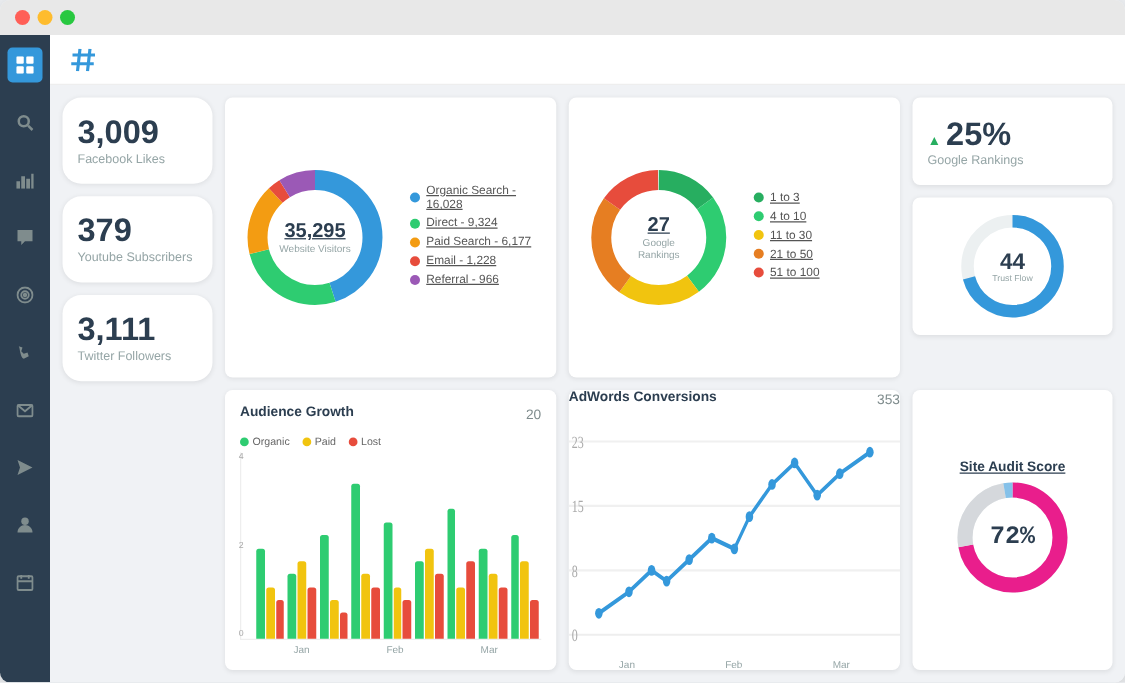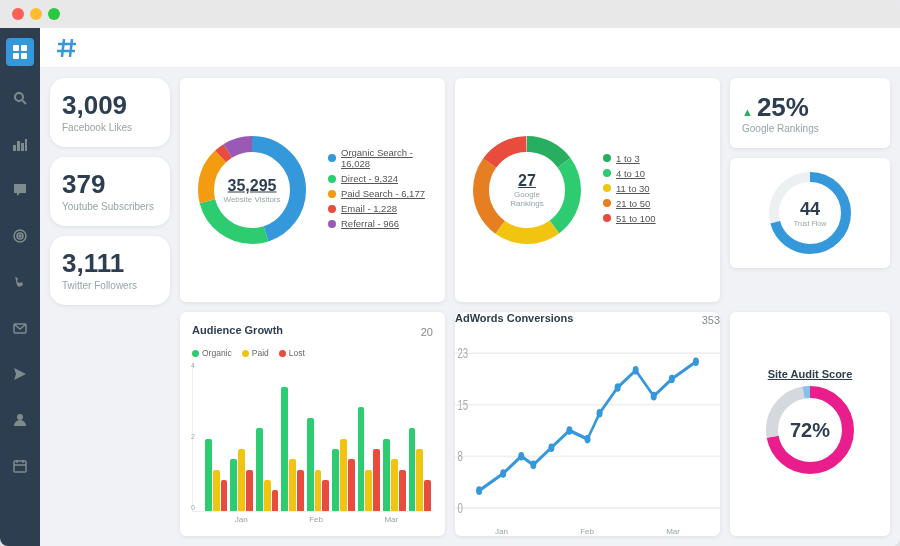--- a/index.html
+++ b/index.html
@@ -365,21 +365,21 @@
               <span>Mar</span>
             </div>
           </div>
         </div>
 
         <div class="card adwords-card" style="display:flex;flex-direction:column;">
           <div class="card-header">
             <span class="card-title">AdWords Conversions</span>
             <span class="card-value">353</span>
           </div>
-          <div style="flex:1;position:relative;min-height:0;">
+          <div style="flex:1;position:relative;min-height:0;font-family:Liberation Serif, serif;">
             <svg id="line-chart-svg" width="100%" height="100%" viewBox="0 0 220 110" preserveAspectRatio="none" style="display:block;">
 
               <line x1="0" y1="10" x2="220" y2="10" stroke="#f0f0f0" stroke-width="1"></line>
               <line x1="0" y1="40" x2="220" y2="40" stroke="#f0f0f0" stroke-width="1"></line>
               <line x1="0" y1="70" x2="220" y2="70" stroke="#f0f0f0" stroke-width="1"></line>
               <line x1="0" y1="100" x2="220" y2="100" stroke="#eee" stroke-width="1"></line>
 
               <text x="2" y="13" font-size="8" fill="#aaa">23</text>
               <text x="2" y="43" font-size="8" fill="#aaa">15</text>
               <text x="2" y="73" font-size="8" fill="#aaa">8</text>
@@ -404,21 +404,21 @@
           </div>
           <div style="display:flex;justify-content:space-around;padding:2px 4px 0 4px;font-size:8px;color:#95a5a6;">
             <span>Jan</span>
             <span>Feb</span>
             <span>Mar</span>
           </div>
         </div>
 
         <div class="card audit-card">
           <div class="card-title" style="margin-bottom:0;text-align:left;text-decoration:underline;">Site Audit Score</div>
-          <div style="position:relative;width:100px;height:100px;margin:0 auto;">
+          <div style="position:relative;width:100px;height:100px;margin:0 auto;font-family:Liberation Mono, monospace;">
             <svg width="100" height="100" viewBox="0 0 100 100">
 
               <circle cx="50" cy="50" r="38" fill="none" stroke="#ecf0f1" stroke-width="12"></circle>
 
               <circle cx="50" cy="50" r="38" fill="none" stroke="#e91e8c" stroke-width="12" stroke-dasharray="172 239" stroke-dashoffset="0" transform="rotate(-90 50 50)"></circle>
 
               <circle cx="50" cy="50" r="38" fill="none" stroke="#d5d8dc" stroke-width="12" stroke-dasharray="60 239" stroke-dashoffset="-172" transform="rotate(-90 50 50)"></circle>
 
               <circle cx="50" cy="50" r="38" fill="none" stroke="#85c1e9" stroke-width="12" stroke-dasharray="7 239" stroke-dashoffset="-232" transform="rotate(-90 50 50)"></circle>
             </svg>

